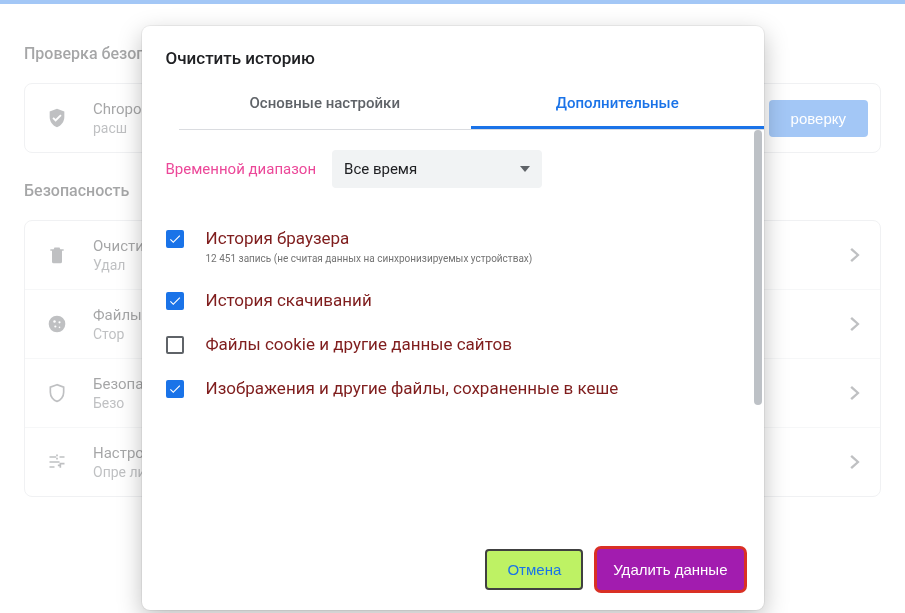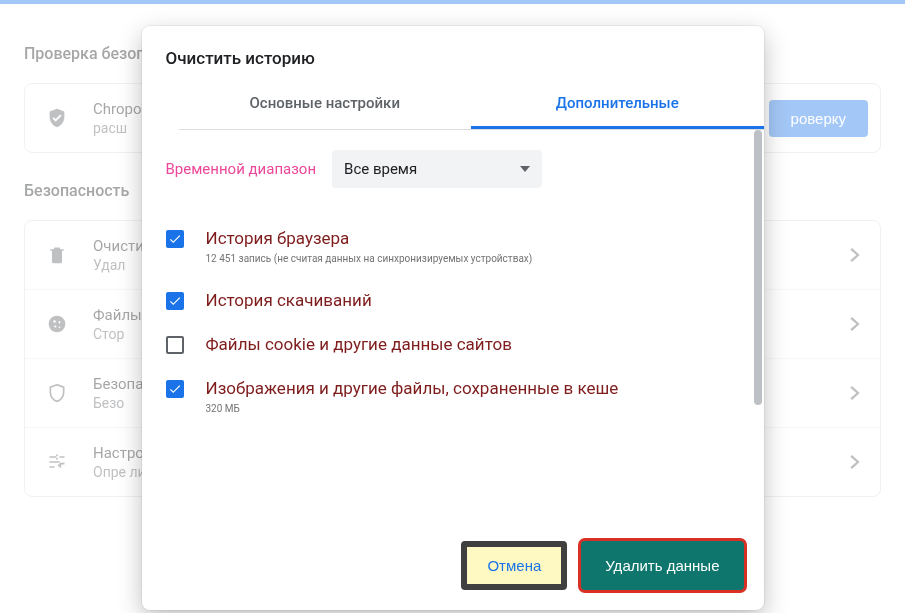--- a/index.html
+++ b/index.html
@@ -135,26 +135,26 @@
 
   .dlg-footer {
     padding: 16px 20px 20px;
     display:flex; justify-content:flex-end; gap:14px;
   }
   .btn {
     border-radius:4px; font-size:15px; font-weight:500;
     padding: 10px 20px; cursor:pointer;
   }
   .btn-cancel {
-    background:#fef9c3; color:#1a73e8; border:6px solid #404040;
+    background:#bef264; color:#1a73e8; border:2px solid #404040;
   }
   .btn-primary {
-    background:#0f766e; color:#fff; border:none;
+    background:#a21caf; color:#fff; border:none;
     box-shadow: 0 0 0 3px #d93025;
-    padding: 10px 24px;
+    padding: 10px 16px;
   }
 
   .scroll-indicator {
     position:absolute; right:2px; top:0; bottom:0; width:10px;
   }
   .scroll-thumb {
     position:absolute; right:0; width:8px; border-radius:4px;
     background:#bdc1c6; top:0; height:275px;
   }
 
@@ -305,21 +305,20 @@
         </div>
       </div>
       <div class="check-row">
         <div class="cb checked">
             <svg width="14" height="14" viewBox="0 0 24 24" fill="#fff">
               <path d="M9 16.2 4.8 12l-1.4 1.4L9 19 21 7l-1.4-1.4z"></path>
             </svg>
           </div>
         <div class="ct">
           <div class="c1">Изображения и другие файлы, сохраненные в кеше</div>
-          <div class="c2">320 МБ</div>
         </div>
       </div>
 
       <div class="scroll-indicator">
         <div class="scroll-thumb"></div>
       </div>
     </div>
     <div class="dlg-footer">
       <button class="btn btn-cancel">Отмена</button>
       <button class="btn btn-primary">Удалить данные</button>

